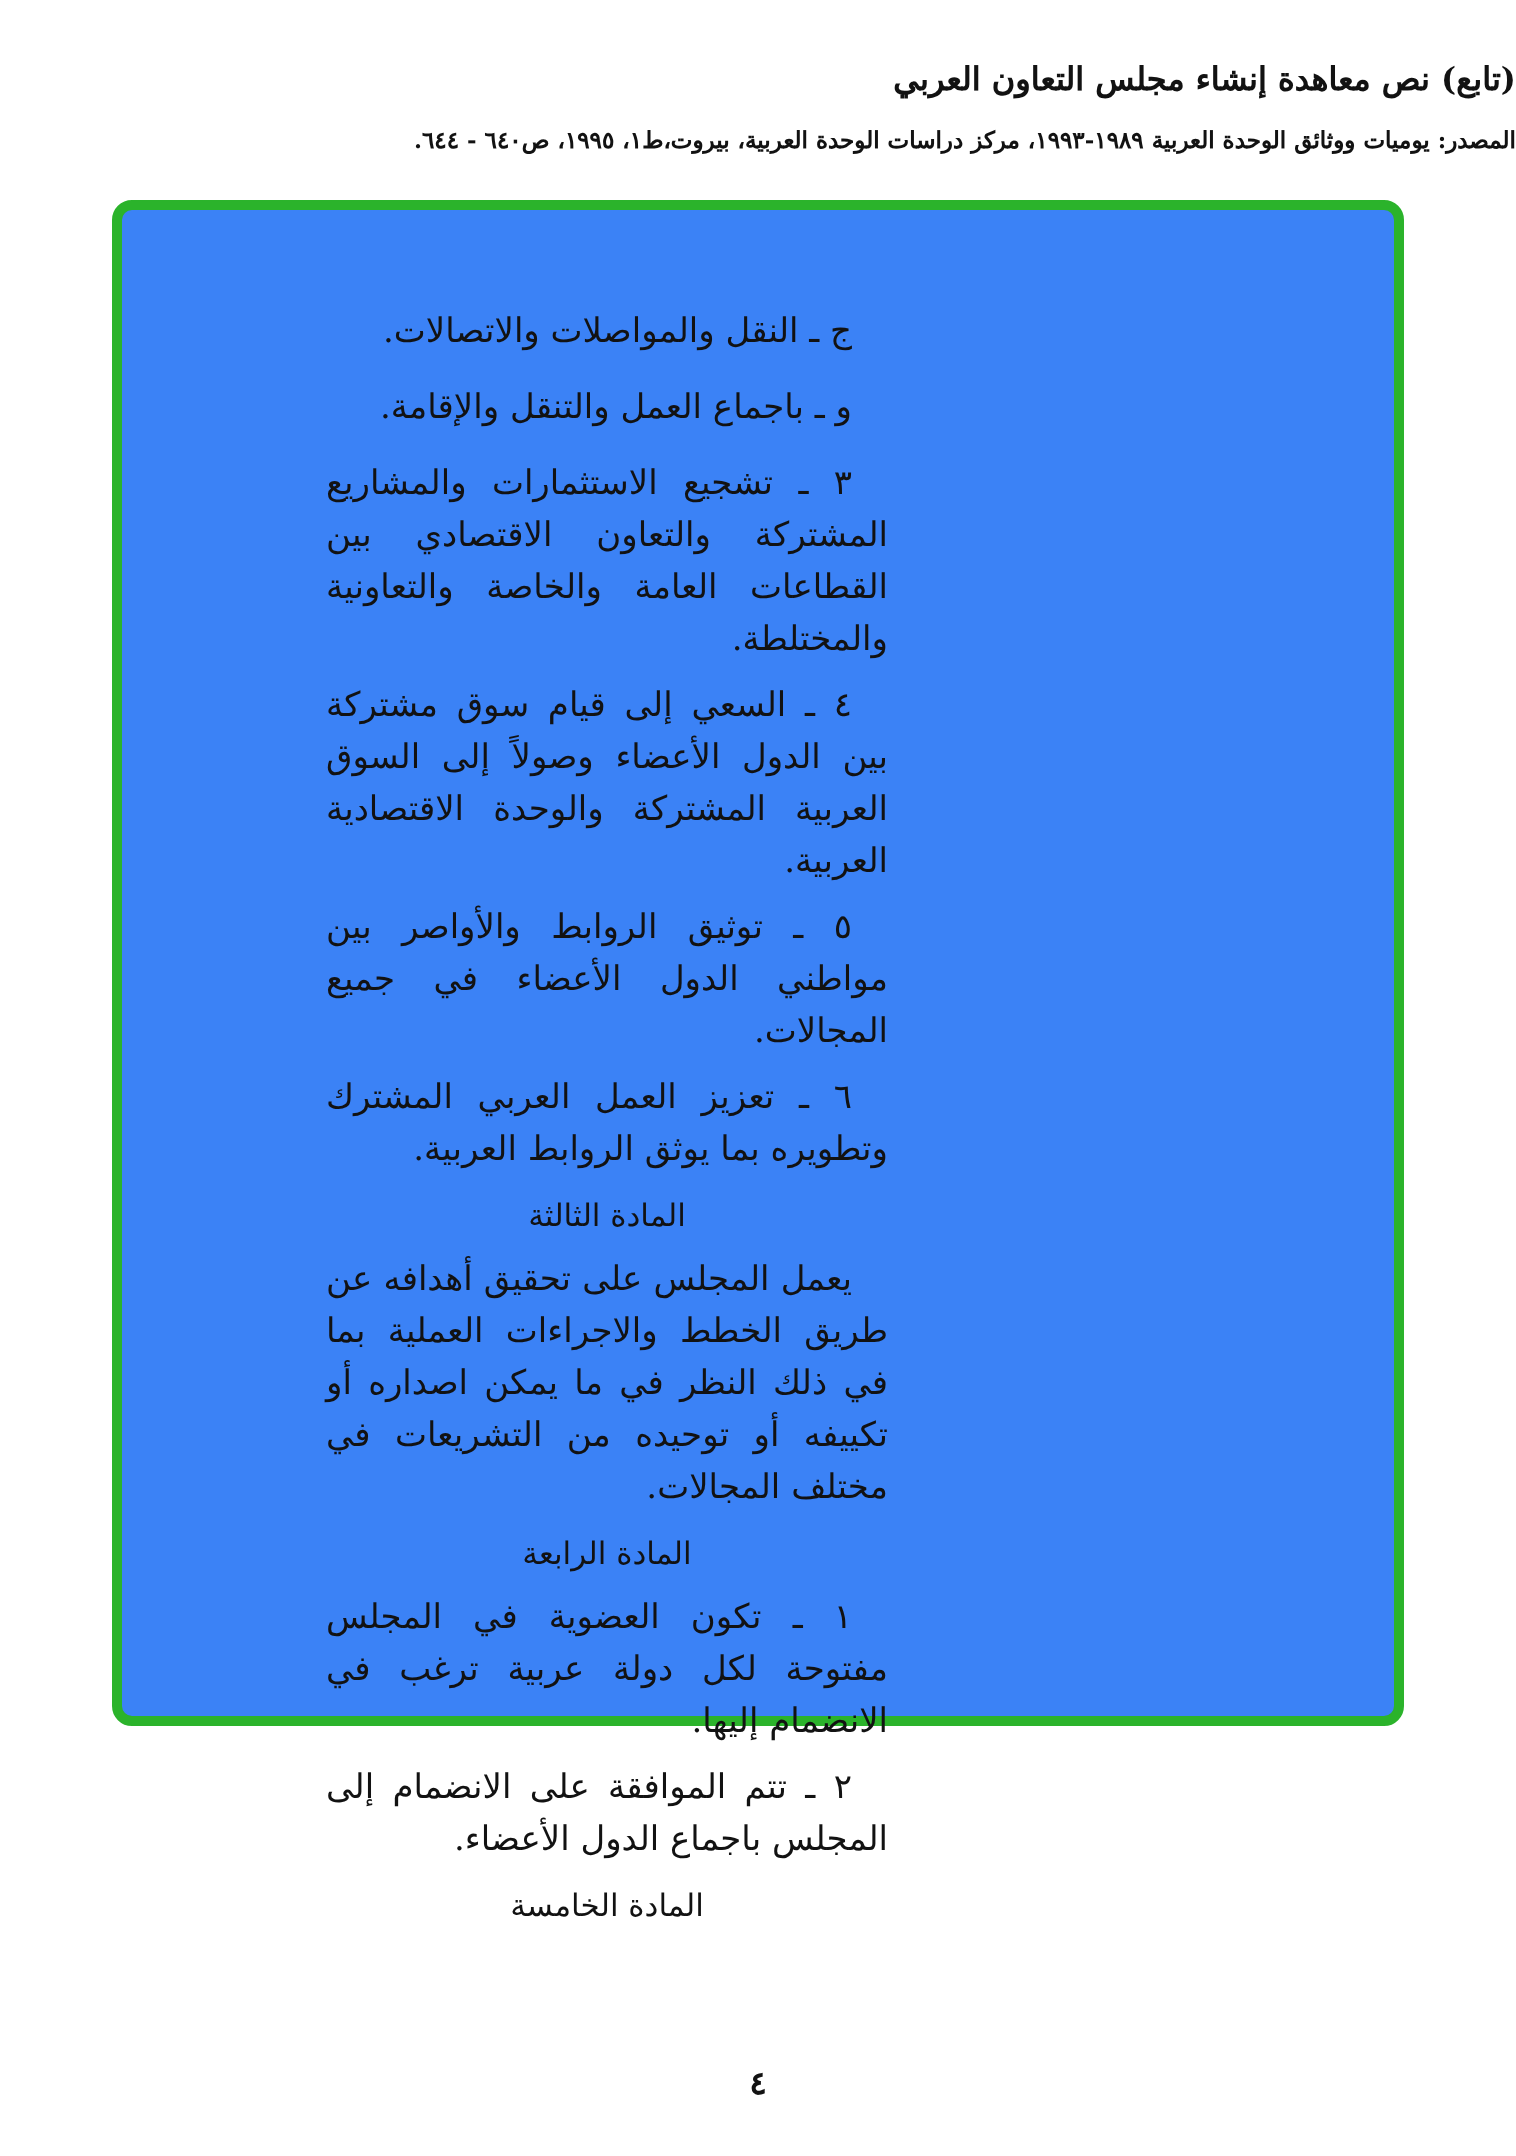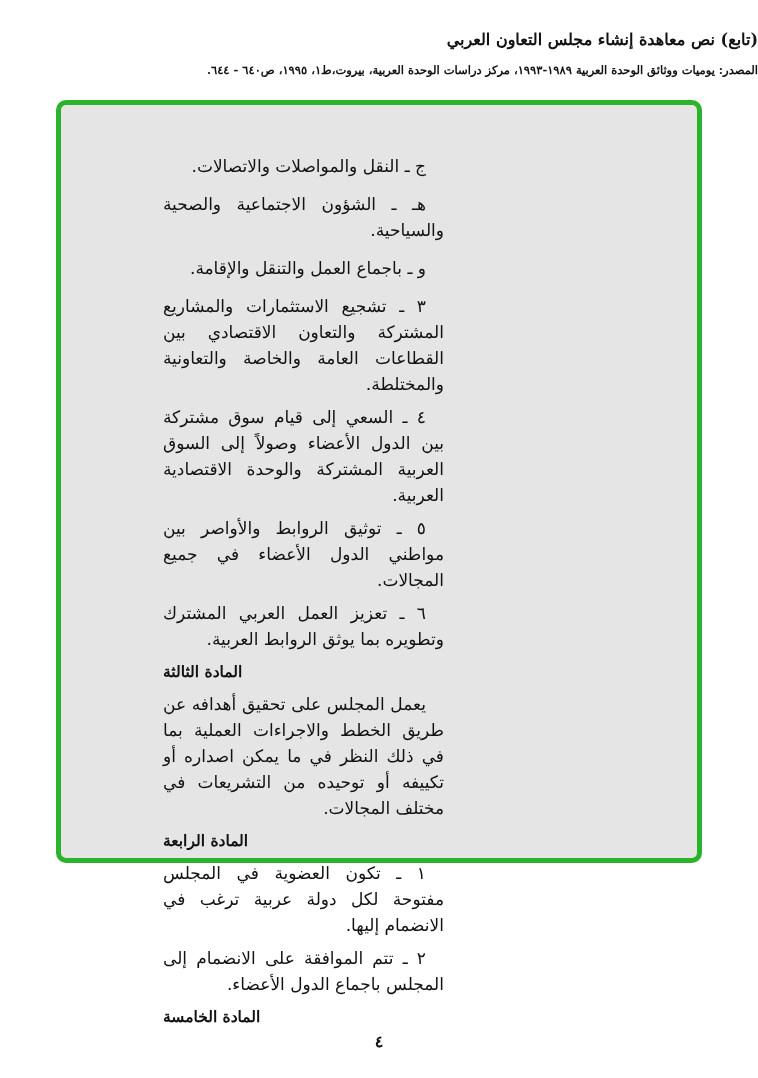--- a/index.html
+++ b/index.html
@@ -34,38 +34,38 @@
     line-height: 16px;
     margin-top: 10px;
     padding-left: 36px;
   }
   .green-box {
     position: absolute;
     left: 56px; top: 100px;
     width: 646px; height: 763px;
     border: 5px solid var(--green);
     border-radius: 10px;
-    background: #e5e5e5;
+    background: #3b82f6;
   }
   .content {
     direction: rtl;
     padding: 48px 253px 0 102px;
     font-size: 17px;
   }
   .para {
     text-align: justify;
     text-indent: 18px;
     line-height: 26px;
     margin: 0 0 7px 0;
   }
   .para.wide-gap { margin-bottom: 12px; }
   .article-heading {
-    font-weight: bold;
+    font-weight: normal;
     font-size: 15.5px;
-    text-align: left;
+    text-align: center;
     line-height: 26px;
     margin: 4px 0 6px 0;
   }
   .page-number {
     position: absolute;
     left: 0; top: 1032px;
     width: 100%;
     text-align: center;
     font-size: 16px;
     font-weight: bold;
@@ -80,21 +80,20 @@
     <div class="doc-title" dir="rtl">(تابع) نص معاهدة إنشاء مجلس التعاون العربي</div>
     <div class="doc-source" dir="rtl">المصدر: يوميات ووثائق الوحدة العربية ١٩٨٩-١٩٩٣، مركز دراسات الوحدة العربية، بيروت،ط١، ١٩٩٥، ص٦٤٠ - ٦٤٤.</div>
   </div>
 
   <div class="green-box">
     <div class="content" dir="rtl">
 
       <p class="para wide-gap">ج ـ النقل والمواصلات والاتصالات.</p>
 
 
-      <p class="para wide-gap">هـ ـ الشؤون الاجتماعية والصحية والسياحية.</p>
 
       <p class="para wide-gap">و ـ باجماع العمل والتنقل والإقامة.</p>
 
       <p class="para">٣ ـ تشجيع الاستثمارات والمشاريع المشتركة والتعاون الاقتصادي بين القطاعات العامة والخاصة والتعاونية والمختلطة.</p>
 
       <p class="para">٤ ـ السعي إلى قيام سوق مشتركة بين الدول الأعضاء وصولاً إلى السوق العربية المشتركة والوحدة الاقتصادية العربية.</p>
 
       <p class="para">٥ ـ توثيق الروابط والأواصر بين مواطني الدول الأعضاء في جميع المجالات.</p>
 
       <p class="para">٦ ـ تعزيز العمل العربي المشترك وتطويره بما يوثق الروابط العربية.</p>

